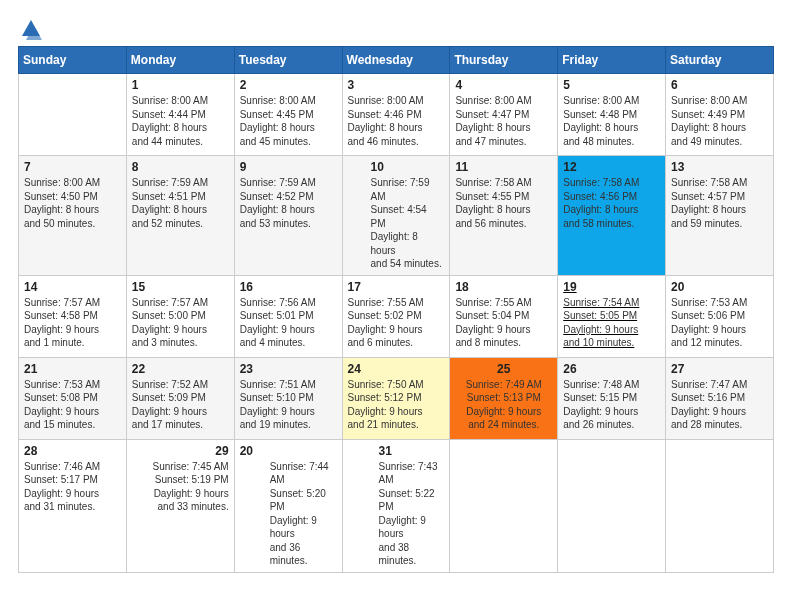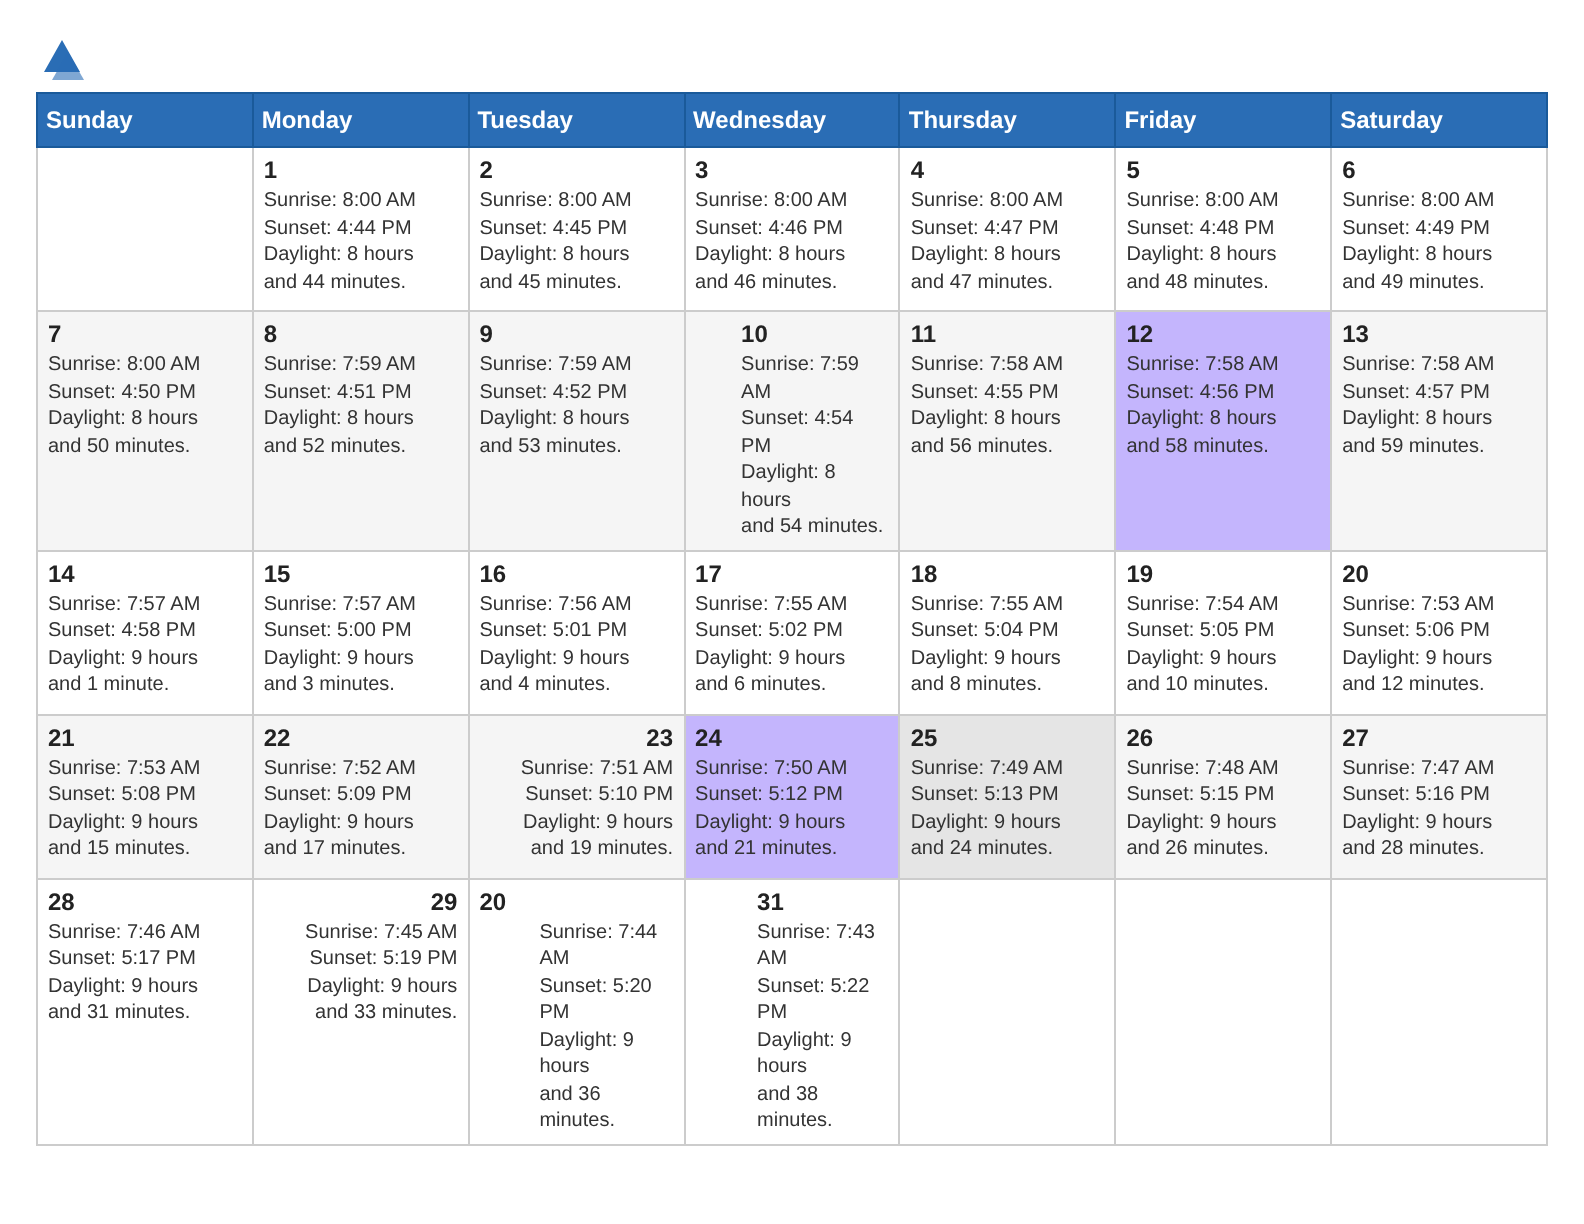--- a/index.html
+++ b/index.html
@@ -198,21 +198,21 @@
 Daylight: 8 hours
 and 54 minutes.</div>
           </td>
           <td style="background: rgb(245, 245, 245);">
             <span class="day-number">11</span>
             <div class="day-info" style="white-space: pre-line;">Sunrise: 7:58 AM
 Sunset: 4:55 PM
 Daylight: 8 hours
 and 56 minutes.</div>
           </td>
-          <td style="background: #c4b5fd; margin-left: 19px;">
+          <td style="background: #0ea5e9; margin-left: 19px;">
             <span class="day-number">12</span>
             <div class="day-info" style="white-space: pre-line;">Sunrise: 7:58 AM
 Sunset: 4:56 PM
 Daylight: 8 hours
 and 58 minutes.</div>
           </td>
           <td style="background: rgb(245, 245, 245);">
             <span class="day-number">13</span>
             <div class="day-info" style="white-space: pre-line;">Sunrise: 7:58 AM
 Sunset: 4:57 PM
@@ -249,21 +249,21 @@
 Daylight: 9 hours
 and 6 minutes.</div>
           </td>
           <td style="background: rgb(255, 255, 255);">
             <span class="day-number">18</span>
             <div class="day-info" style="white-space: pre-line;">Sunrise: 7:55 AM
 Sunset: 5:04 PM
 Daylight: 9 hours
 and 8 minutes.</div>
           </td>
-          <td style="background: rgb(255, 255, 255);">
+          <td style="background: rgb(255, 255, 255); text-decoration: underline;">
             <span class="day-number">19</span>
             <div class="day-info" style="white-space: pre-line;">Sunrise: 7:54 AM
 Sunset: 5:05 PM
 Daylight: 9 hours
 and 10 minutes.</div>
           </td>
           <td style="background: rgb(255, 255, 255);">
             <span class="day-number">20</span>
             <div class="day-info" style="white-space: pre-line;">Sunrise: 7:53 AM
 Sunset: 5:06 PM
@@ -279,35 +279,35 @@
 Daylight: 9 hours
 and 15 minutes.</div>
           </td>
           <td style="background: rgb(245, 245, 245);">
             <span class="day-number">22</span>
             <div class="day-info" style="white-space: pre-line;">Sunrise: 7:52 AM
 Sunset: 5:09 PM
 Daylight: 9 hours
 and 17 minutes.</div>
           </td>
-          <td style="background: rgb(245, 245, 245); text-align: right;">
+          <td style="background: rgb(245, 245, 245);">
             <span class="day-number">23</span>
             <div class="day-info" style="white-space: pre-line;">Sunrise: 7:51 AM
 Sunset: 5:10 PM
 Daylight: 9 hours
 and 19 minutes.</div>
           </td>
-          <td style="background: #c4b5fd;">
+          <td style="background: #fef9c3;">
             <span class="day-number">24</span>
             <div class="day-info" style="white-space: pre-line;">Sunrise: 7:50 AM
 Sunset: 5:12 PM
 Daylight: 9 hours
 and 21 minutes.</div>
           </td>
-          <td style="background: #e5e5e5;">
+          <td style="background: #f97316; text-align: center;">
             <span class="day-number">25</span>
             <div class="day-info" style="white-space: pre-line;">Sunrise: 7:49 AM
 Sunset: 5:13 PM
 Daylight: 9 hours
 and 24 minutes.</div>
           </td>
           <td style="background: rgb(245, 245, 245);">
             <span class="day-number">26</span>
             <div class="day-info" style="white-space: pre-line;">Sunrise: 7:48 AM
 Sunset: 5:15 PM

